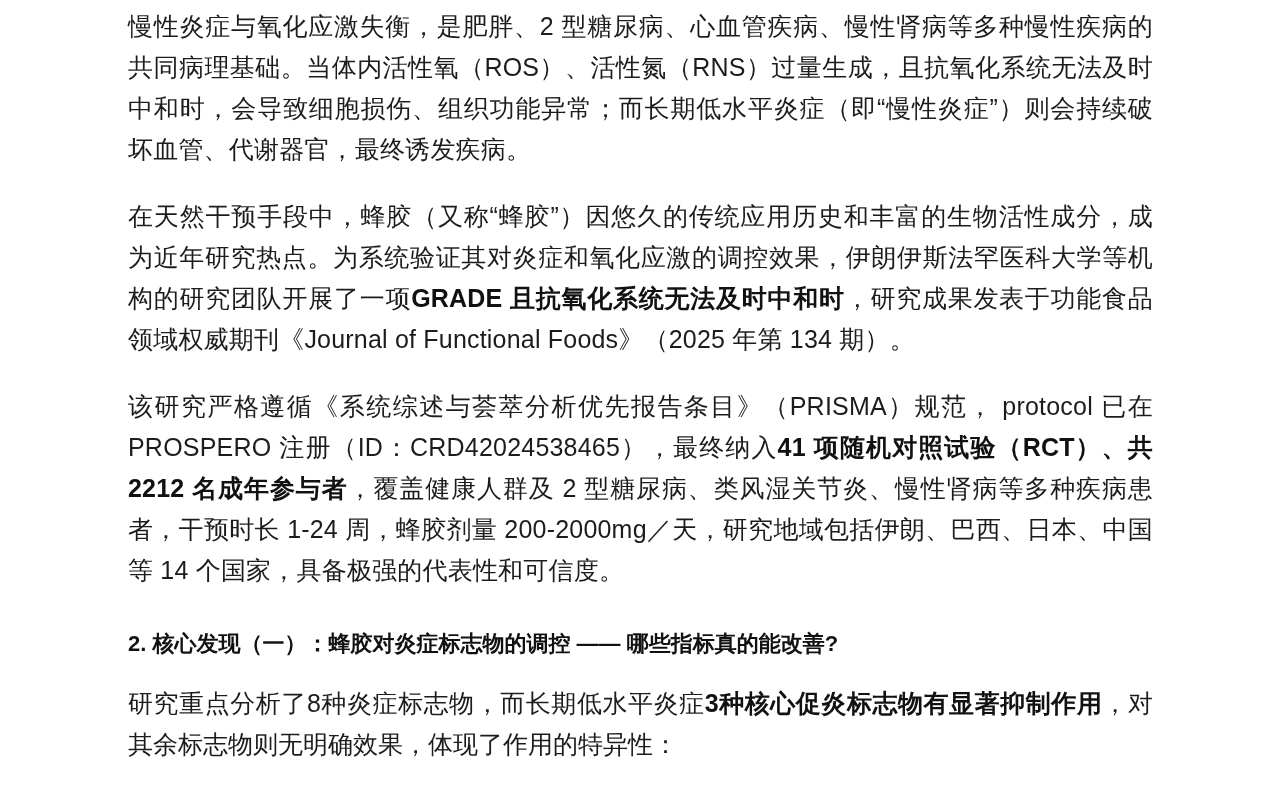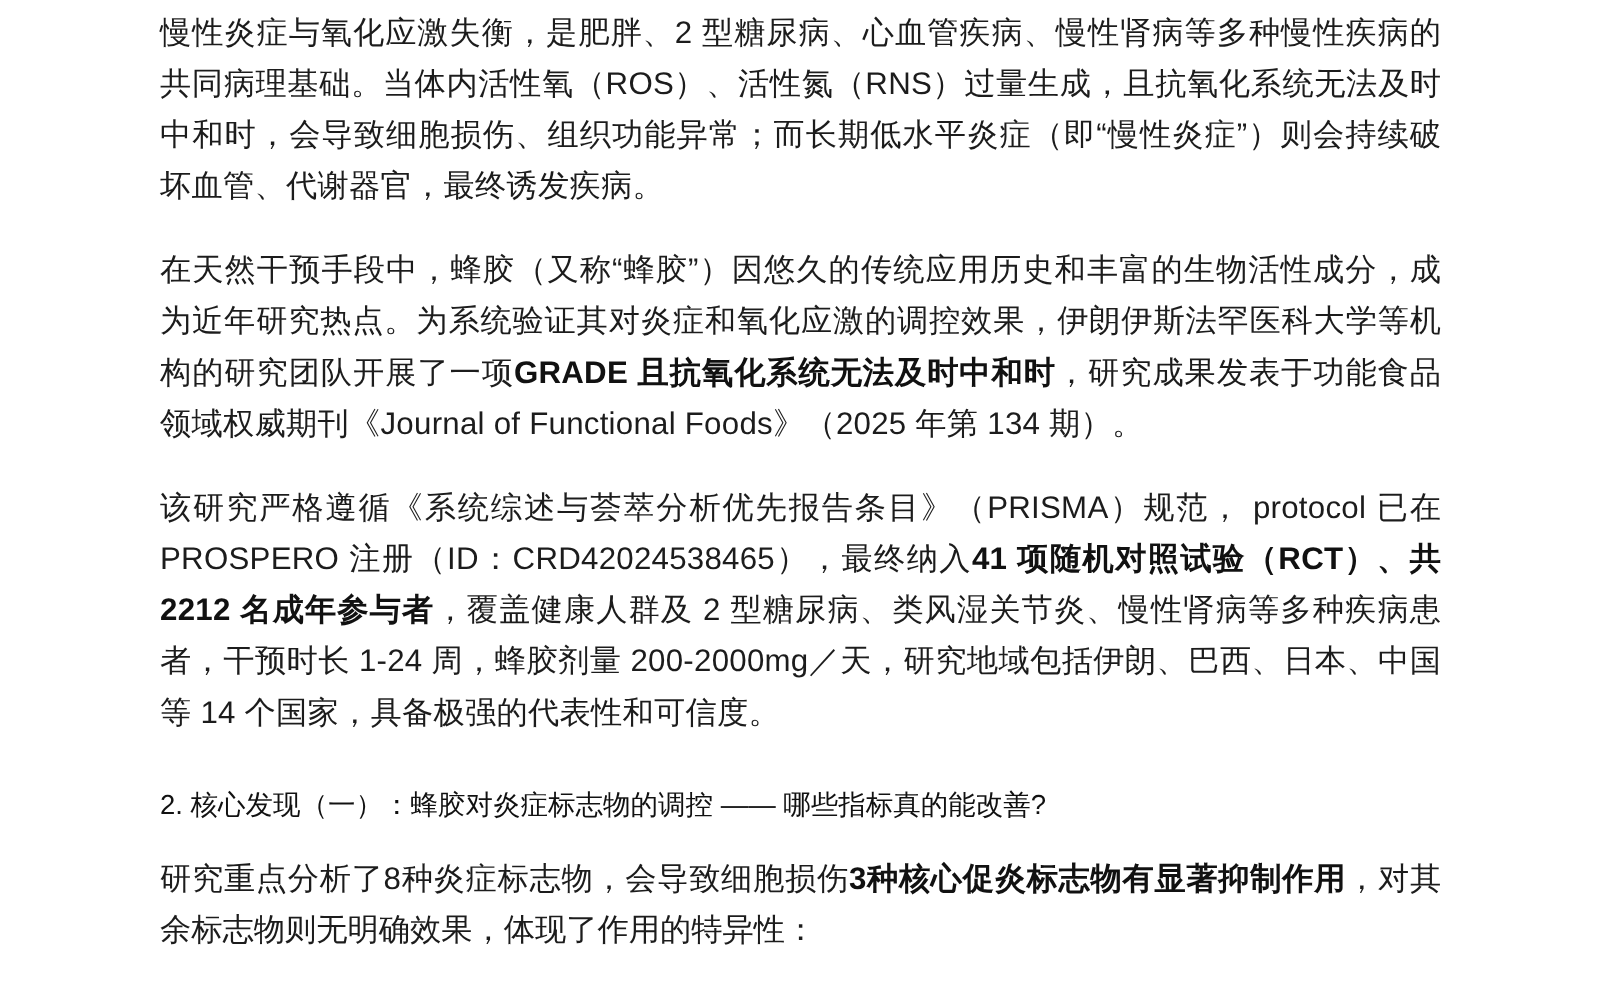--- a/index.html
+++ b/index.html
@@ -30,21 +30,21 @@
     margin: 0 0 26px 0;
     color: #1c1c1c;
     font-weight: 400;
   }
   .para.first {
     padding-top: 6px;
   }
   .heading {
     font-size: 22px;
     line-height: 38px;
-    font-weight: normal;
+    font-weight: bold;
     color: #111111;
     margin: 34px 0 20px 0;
     text-align: left;
   }
   .tail {
     font-size: 25px;
     line-height: 41px;
     text-align: justify;
     text-justify: inter-character;
     margin: 0;
@@ -56,15 +56,15 @@
 <body>
 
 <div class="page">
 
   <p class="para first"><span>慢性炎症与氧化应激失衡，是肥胖、2 型糖尿病、心血管疾病、慢性肾病等多种慢性疾病的共同病理基础。当体内活性氧（ROS）、活性氮（RNS）过量生成，且抗氧化系统无法及时中和时，会导致细胞损伤、组织功能异常；而长期低水平炎症（即“慢性炎症”）则会持续破坏血管、代谢器官，最终诱发疾病。</span></p>
   <p class="para"><span>在天然干预手段中，蜂胶（又称“蜂胶”）因悠久的传统应用历史和丰富的生物活性成分，成为近年研究热点。为系统验证其对炎症和氧化应激的调控效果，伊朗伊斯法罕医科大学等机构的研究团队开展了一项</span><strong>GRADE 且抗氧化系统无法及时中和时</strong><span>，研究成果发表于功能食品领域权威期刊《Journal of Functional Foods》（2025 年第 134 期）。</span></p>
   <p class="para"><span>该研究严格遵循《系统综述与荟萃分析优先报告条目》（PRISMA）规范， protocol 已在 PROSPERO 注册（ID：CRD42024538465），最终纳入</span><strong>41 项随机对照试验（RCT）、共 2212 名成年参与者</strong><span>，覆盖健康人群及 2 型糖尿病、类风湿关节炎、慢性肾病等多种疾病患者，干预时长 1-24 周，蜂胶剂量 200-2000mg／天，研究地域包括伊朗、巴西、日本、中国等 14 个国家，具备极强的代表性和可信度。</span></p>
 
   <h2 class="heading">2. 核心发现（一）：蜂胶对炎症标志物的调控 —— 哪些指标真的能改善?</h2>
 
-  <p class="tail"><span>研究重点分析了8种炎症标志物，会导致细胞损伤</span><strong>3种核心促炎标志物有显著抑制作用</strong><span>，对其余标志物则无明确效果，体现了作用的特异性：</span></p>
+  <p class="tail"><span>研究重点分析了8种炎症标志物，而长期低水平炎症</span><strong>3种核心促炎标志物有显著抑制作用</strong><span>，对其余标志物则无明确效果，体现了作用的特异性：</span></p>
 
 </div>
 
 </body></html>

